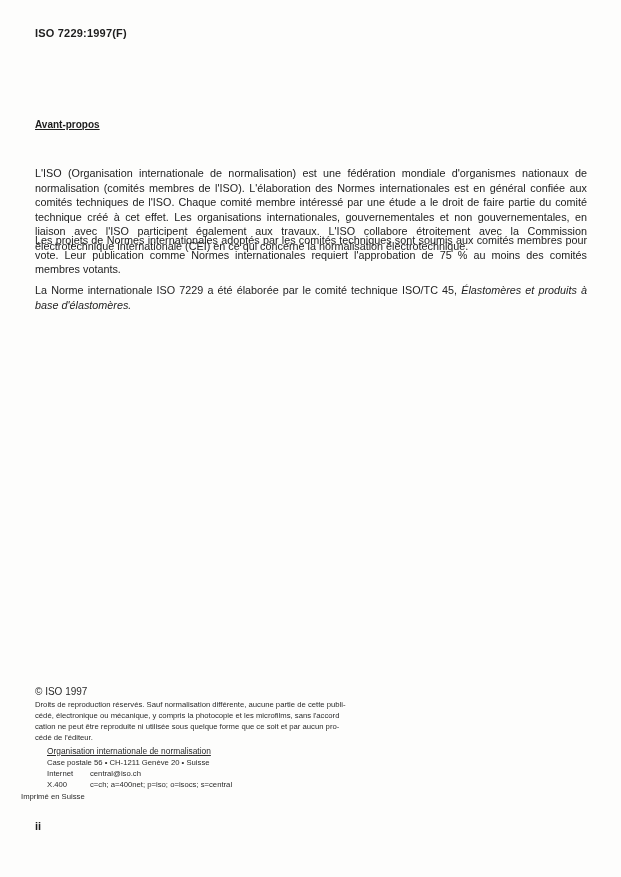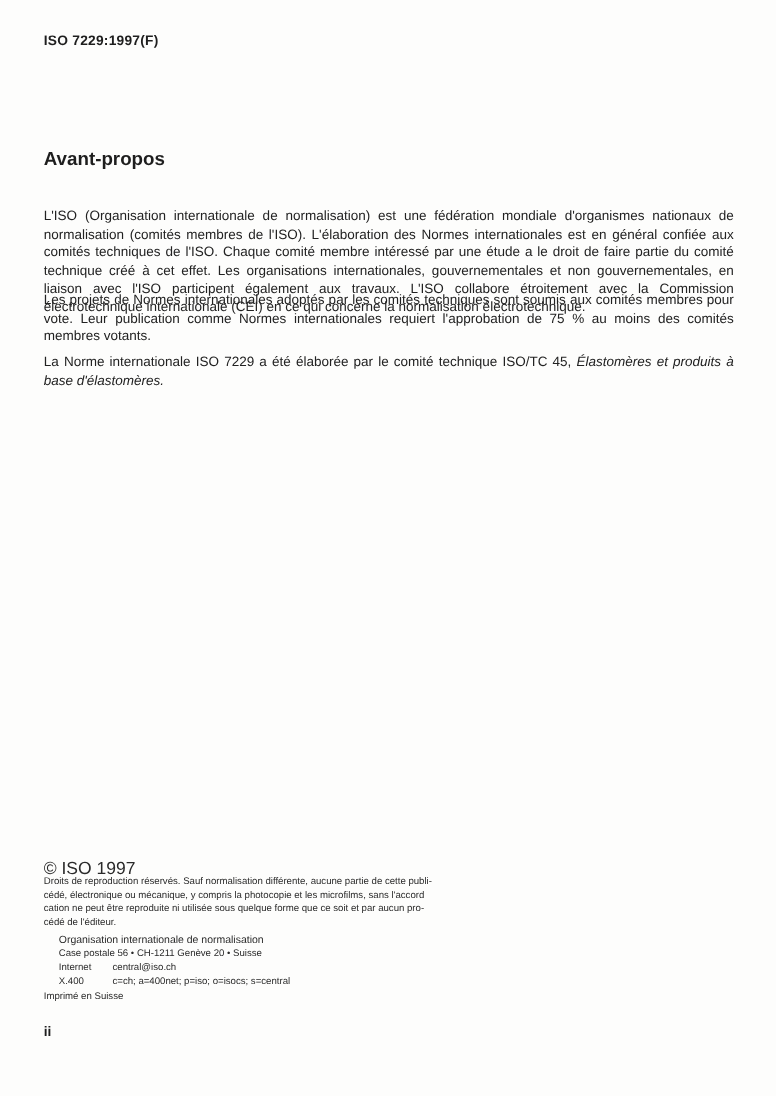--- a/index.html
+++ b/index.html
@@ -14,50 +14,50 @@
     width: 621px; height: 871px;
     background: #fdfdfc;
     overflow: hidden;
   }
   .doc-header {
     position: absolute; left: 35px; top: 27px;
     font-size: 11px; font-weight: bold; letter-spacing: 0.2px;
   }
   .section-title {
     position: absolute; left: 35px; top: 119px;
-    font-size: 15px; font-weight: bold;
+    font-size: 10px; font-weight: bold; text-decoration: underline;
   }
   .body-para {
     position: absolute; left: 35px; width: 552px;
     font-size: 10.8px; line-height: 14.5px;
     text-align: justify;
     color: #222;
   }
   .para1 { top: 146px; margin-top: 20px; }
   .para2 { top: 233px; }
   .para3 { top: 283px; }
   .italic { font-style: italic; }
   .copyright-line {
     position: absolute; left: 35px; top: 686px;
-    font-size: 14px; color: #2a2a2a; text-align: right;
+    font-size: 10px; color: #2a2a2a; text-align: right;
   }
   .rights-notice {
     position: absolute; left: 35px; top: 699px;
     width: 335px;
     font-size: 7.7px; line-height: 11px;
     text-align: justify; color: #2a2a2a;
   }
   .publisher-block {
     position: absolute; left: 47px; top: 746px;
     font-size: 7.7px; line-height: 11px; color: #2a2a2a;
   }
-  .pub-name { font-size: 8.4px; }
+  .pub-name { font-size: 8.4px; text-decoration: underline; }
   .pub-label { display: inline-block; width: 43px; }
   .printed-line {
-    position: absolute; left: 35px; top: 792px;
+    position: absolute; left: 21px; top: 792px;
     font-size: 7.7px; color: #2a2a2a;
   }
   .page-number {
     position: absolute; left: 35px; top: 820px;
     font-size: 11px; font-weight: bold; text-align: right;
   }
 </style>
 </head>
 <body>
 

